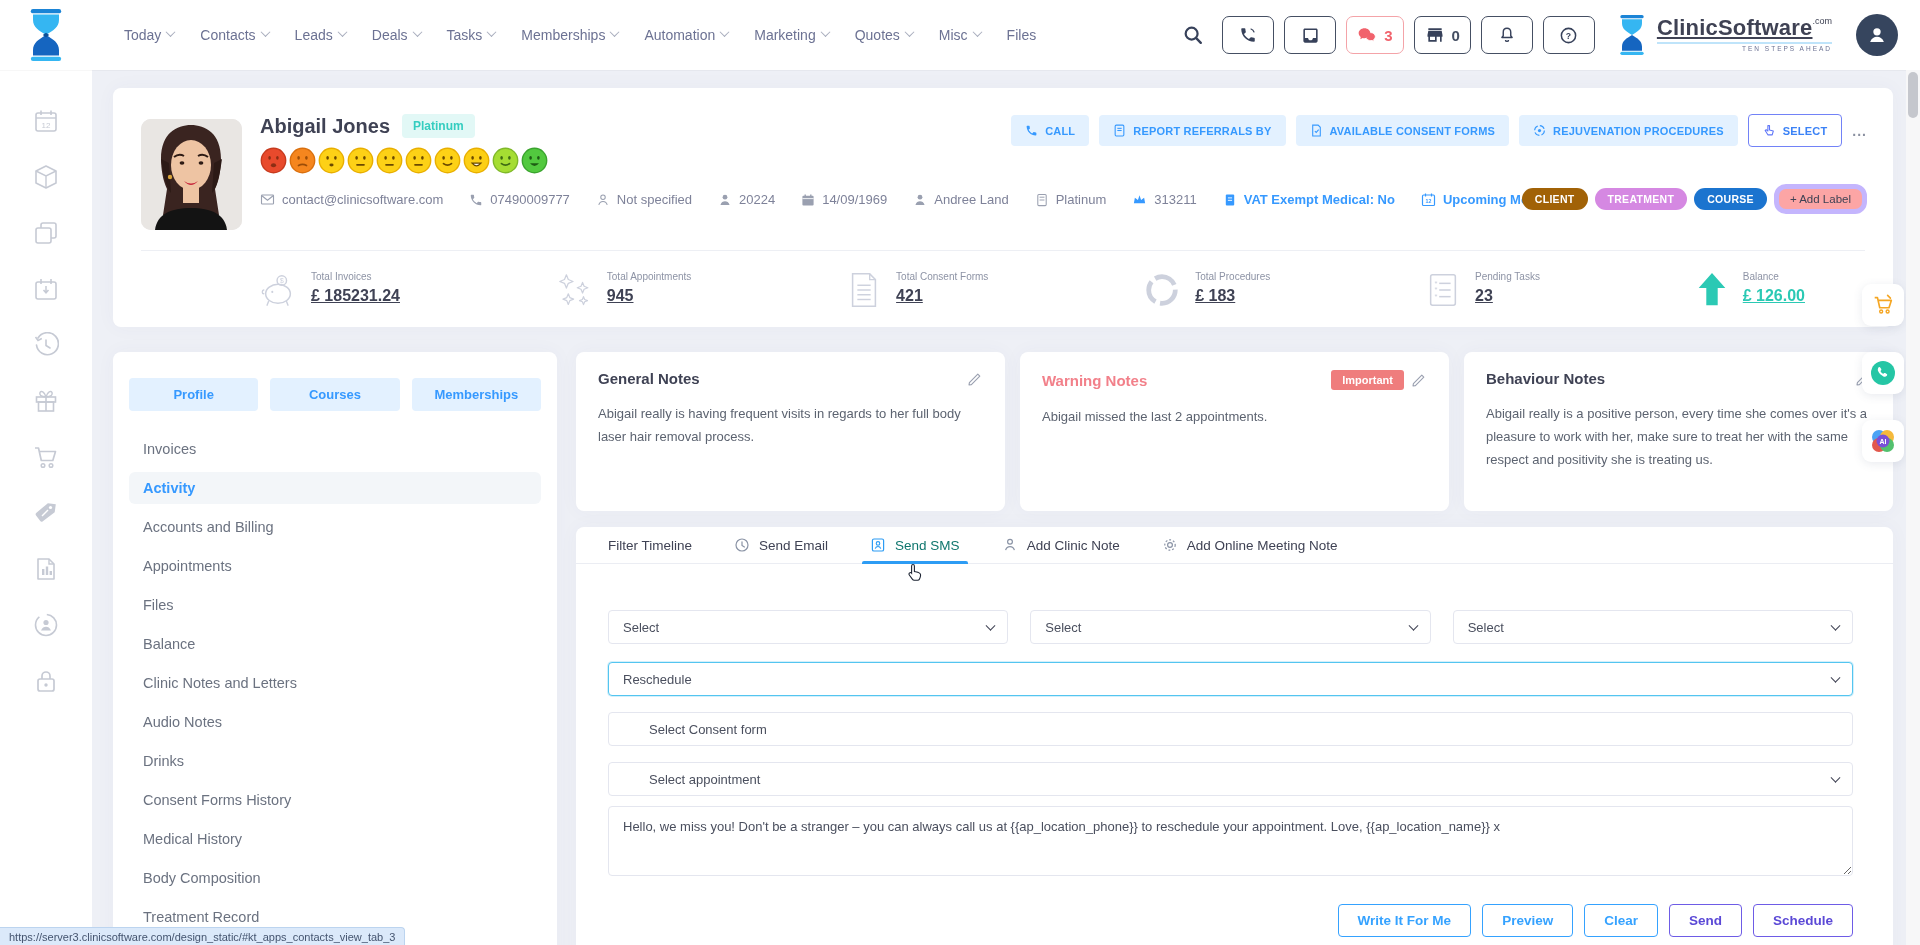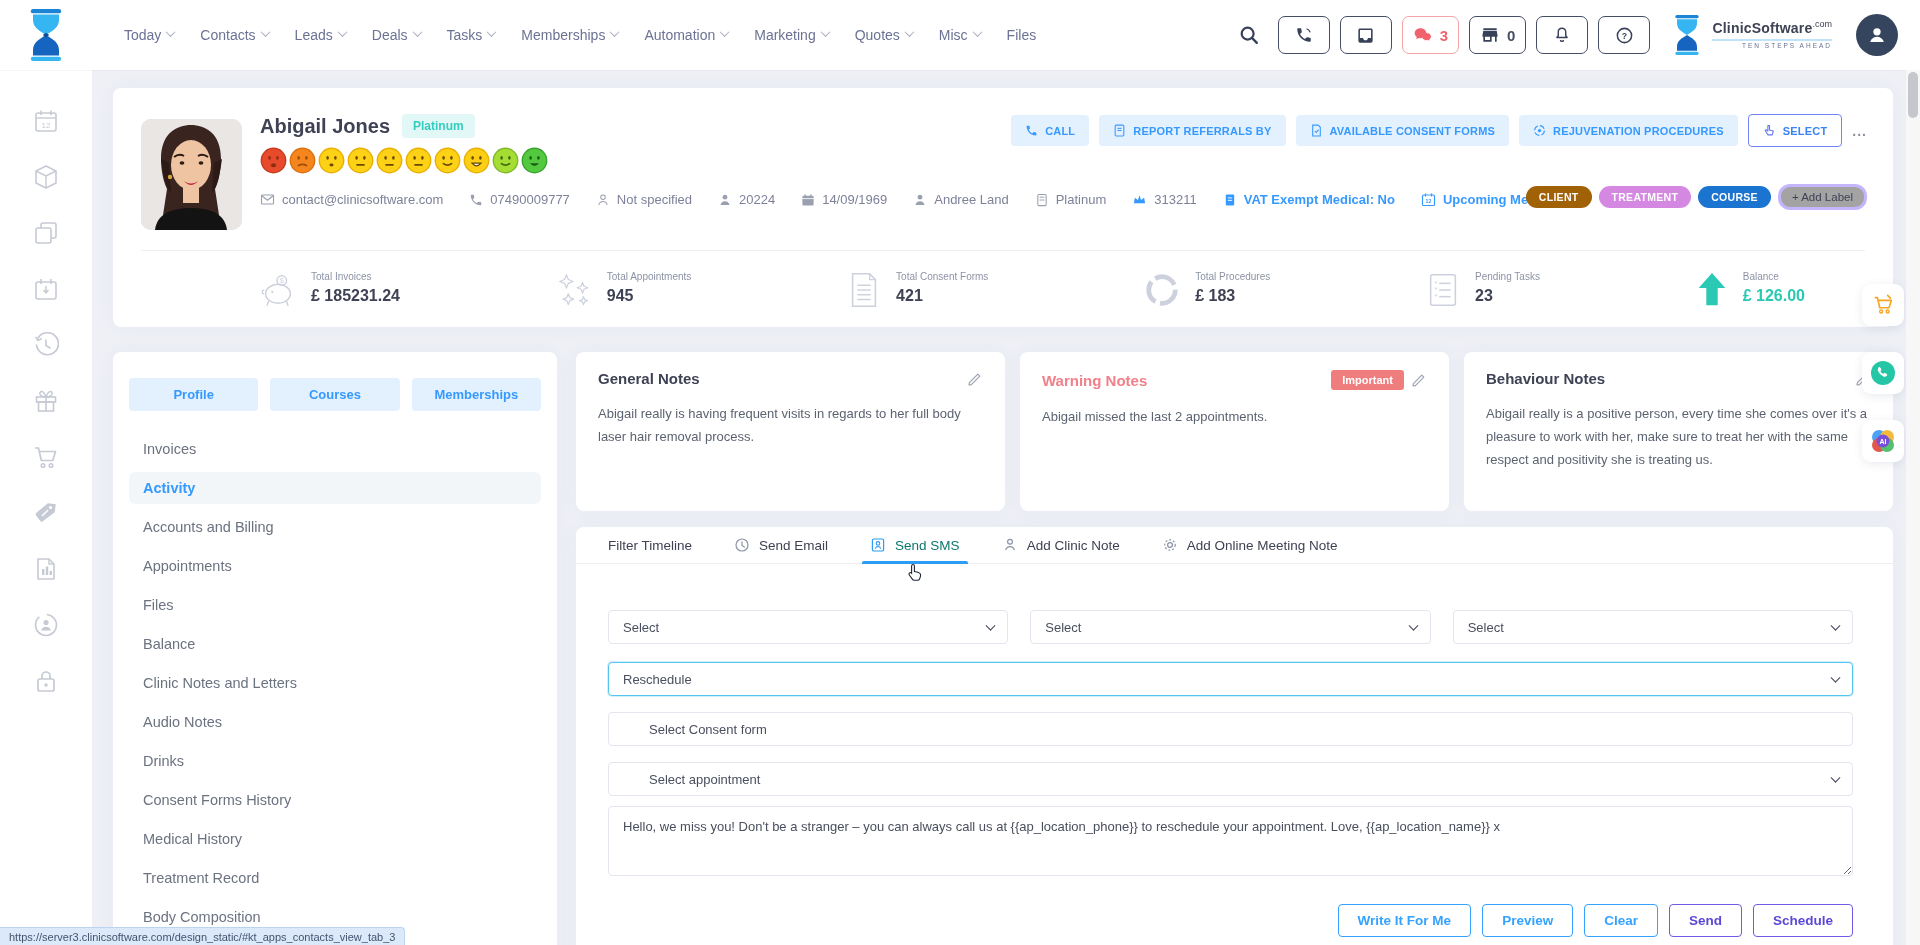--- a/index.html
+++ b/index.html
@@ -16,21 +16,21 @@
   .chev { width:7px; height:7px; border-right:1.5px solid #a8adbd; border-bottom:1.5px solid #a8adbd;
     transform:rotate(45deg) translate(-1px,-1px); margin-top:-3px; }
   .top-right { margin-left:auto; display:flex; align-items:center; gap:10px; padding-right:22px; }
   .icon-btn { height:38px; min-width:52px; border:1.5px solid #454f63; border-radius:7px;
     display:flex; align-items:center; justify-content:center; gap:7px; background:#fff;
     font-size:15px; font-weight:700; color:#454f63; padding:0 10px; cursor:pointer; }
   .icon-btn.salmon { border-color:#f4a3a8; color:#f1626c; }
   .search-wrap { margin-right:8px; display:flex; align-items:center; cursor:pointer; }
   .brand { display:flex; align-items:center; gap:8px; margin:0 14px 0 10px; }
   .brand-text { line-height:1; }
-  .brand-name { font-size:14px; font-weight:600; color:#3f4254; letter-spacing:.2px; }
+  .brand-name { font-size:22px; font-weight:600; color:#3f4254; letter-spacing:.2px;text-decoration:underline; }
   .brand-com { font-size:9px; color:#3f4254; vertical-align:top; }
   .brand-tag { font-size:6.5px; color:#6c7293; letter-spacing:2px; text-align:right;
     border-top:2px solid #bfe4fa; margin-top:3px; padding-top:2px; }
   .avatar { width:42px; height:42px; border-radius:50%; background:#36455e;
     display:flex; align-items:center; justify-content:center; cursor:pointer; }
 
   
   .rail { position:absolute; top:70px; left:0; bottom:0; width:92px; background:#fff;
     display:flex; flex-direction:column; align-items:center; padding-top:38px; gap:30px; z-index:20; }
   .rail svg { display:block; cursor:pointer; }
@@ -50,33 +50,33 @@
   .tier-badge { font-size:12px; font-weight:600; color:#35cdc0; background:#e2f8f6;
     padding:5px 11px; border-radius:4px; }
   .moods { display:flex; gap:2px; margin-top:9px; }
   .contact-row { position:absolute; left:147px; top:104px; display:flex; align-items:center;
     gap:26px; white-space:nowrap; }
   .c-item { display:flex; align-items:center; gap:7px; font-size:13px; color:#7e8299; }
   .c-item.blue { color:#3699ff; font-weight:600; }
   .label-pills { position:absolute; right:26px; top:96px; display:flex; align-items:center; gap:7px; }
   .pill { font-size:10.5px; font-weight:700; color:#fff; padding:5px 13px; border-radius:11px; letter-spacing:.3px; }
   .pill.green { background:#a16207; } .pill.purple { background:#d588e2; } .pill.blue { background:#1b74cf; }
-  .add-label { font-size:11.5px; color:#3f4254; border:3px solid #c4b5fd; border-radius:12px;
-    padding:4px 11px; background:#a3a3a3; cursor:pointer; }
+  .add-label { font-size:11.5px; color:#3f4254; border:5px solid #c4b5fd; border-radius:12px;
+    padding:4px 11px; background:#fca5a5; cursor:pointer; }
   .actions-row { position:absolute; right:26px; top:26px; display:flex; align-items:center; gap:10px; }
   .act-btn { display:flex; align-items:flex-end; gap:7px; background:#e3f1ff; color:#3699ff;
     font-size:11px; font-weight:700; padding:9px 14px; border-radius:4px; border:none; cursor:pointer;
     letter-spacing:.2px; }
   .act-btn.outline { background:#fff; border:1px solid #7282f7; color:#3b82f6; }
   .more-dots { color:#8a90a0; font-size:14px; letter-spacing:1px; cursor:pointer; font-weight:700; }
   .stats { position:absolute; left:28px; right:28px; bottom:18px; border-top:1px solid #edeff4;
     padding:20px 60px 0 118px; display:flex; justify-content:space-between; }
   .stat { display:flex; align-items:flex-start; gap:14px; }
   .stat-label { font-size:10px; color:#8d93a5; }
-  .stat-value { font-size:16px; font-weight:700; color:#3f4254; margin-top:5px; }
+  .stat-value { font-size:16px; font-weight:700; color:#3f4254; margin-top:5px;text-decoration:underline; }
   .stat-value.teal { color:#2bc9b4; }
 
   
   .below { display:grid; grid-template-columns:444px 1317px; gap:16px 19px; margin-top:25px;
     grid-template-rows:159px auto; }
   .left-panel { grid-row:1 / span 2; height:620px; padding:26px 16px; }
   .lp-tabs { display:flex; gap:12px; }
   .lp-tab { flex:1; height:33px; background:#e3f1ff; color:#3699ff; font-size:13px; font-weight:600;
     display:flex; align-items:center; justify-content:center; border-radius:4px; cursor:pointer; }
   .lp-menu { margin-top:22px; }
@@ -613,22 +613,22 @@
         <div class="lp-item active">Activity</div>
         <div class="lp-item">Accounts and Billing</div>
         <div class="lp-item">Appointments</div>
         <div class="lp-item">Files</div>
         <div class="lp-item">Balance</div>
         <div class="lp-item">Clinic Notes and Letters</div>
         <div class="lp-item">Audio Notes</div>
         <div class="lp-item">Drinks</div>
         <div class="lp-item">Consent Forms History</div>
         <div class="lp-item">Medical History</div>
+        <div class="lp-item">Body Composition</div>
         <div class="lp-item">Treatment Record</div>
-        <div class="lp-item">Body Composition</div>
         <div class="lp-item">Recommended Products</div>
       </div>
     </div>
 
     <div class="notes-row">
       <div class="card note-card">
         <div class="note-head">
           <span class="note-title">General Notes</span>
           <span class="spacer"></span>
           <svg width="16" height="16" viewBox="0 0 20 20">

